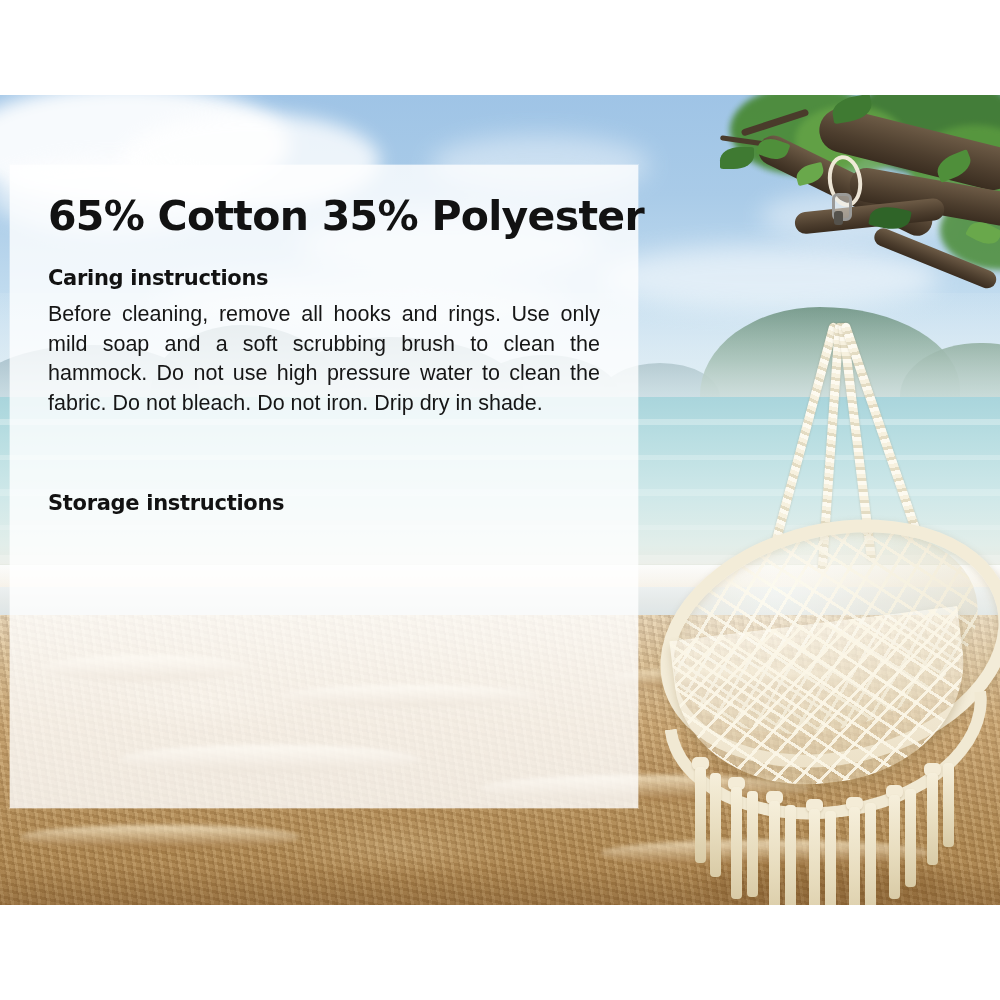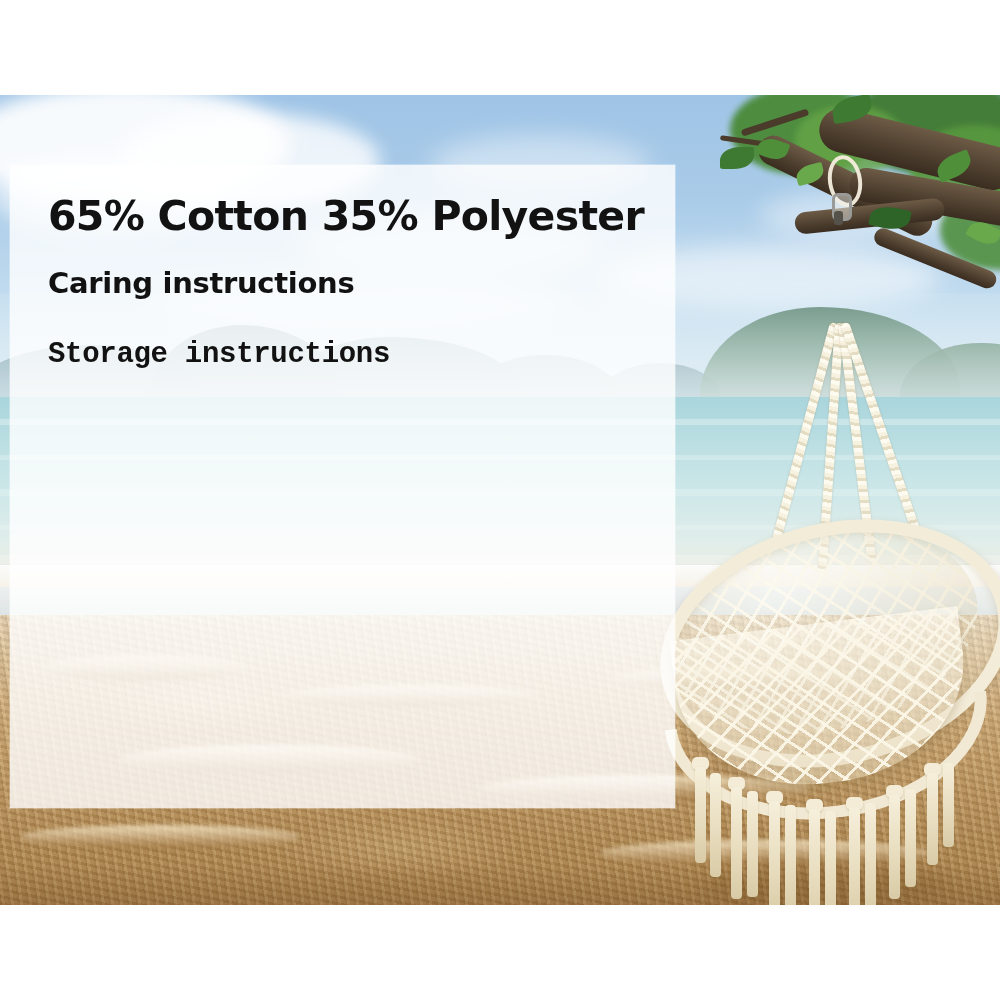--- a/index.html
+++ b/index.html
@@ -146,38 +146,37 @@
   .knot{position:absolute;width:17px;height:13px;border-radius:5px;background:#f4ecd7;
     box-shadow:0 1px 2px rgba(150,124,80,.3);}
   .chairshadow{position:absolute;left:60px;top:560px;width:250px;height:40px;border-radius:50%;
     background:rgba(110,72,30,.28);filter:blur(10px);}
 
   
   .panel{
     position:absolute;left:10px;top:165px;width:628px;height:643px;
     background:rgba(255,255,255,.80);
     box-shadow:0 0 0 1px rgba(255,255,255,.28);
-    padding-left:37px;
   }
   .panel-inner{position:absolute;left:38px;top:30px;width:552px;}
   .title{
     font-size:41px;font-weight:700;color:#121212;letter-spacing:-.7px;
     font-family:"DejaVu Sans","Liberation Sans",sans-serif;
     line-height:1.05;margin:0 0 28px 0;white-space:nowrap;
   }
   .subhead{
-    font-size:29px;font-weight:700;color:#121212;letter-spacing:-.3px;
+    font-size:21px;font-weight:700;color:#121212;letter-spacing:-.3px;
     font-family:"DejaVu Sans","Liberation Sans",sans-serif;
     margin:0 0 10px 0;
   }
   .body{
     font-size:21.5px;line-height:1.38;color:#161616;text-align:justify;
     font-family:"Liberation Sans",sans-serif;margin:0;
   }
-  .sect2{margin-top:38px;font-family:Liberation Mono, monospace;}
+  .sect2{margin-top:72px;}
 </style>
 </head>
 <body>
 
 <div id="stage">
 
   <div class="photo">
 
     <div class="sky"></div>
     <div class="cloud c1"></div>
@@ -288,18 +287,19 @@
       <div class="fringe" style="left:287px;top:468px;height:92px;"></div>
       <div class="fringe" style="left:303px;top:458px;height:84px;"></div>
     </div>
   </div>
 
   <div class="panel">
     <div class="panel-inner">
       <h1 class="title">65% Cotton 35% Polyester</h1>
 
       <h2 class="subhead">Caring instructions</h2>
+      <p class="body">Before cleaning, remove all hooks and rings. Use only mild soap and a soft scrubbing brush to clean the hammock. Do not use high pressure water to clean the fabric. Do not bleach. Do not iron. Drip dry in shade.</p>
 
       <h2 class="subhead sect2">Storage instructions</h2>
     </div>
   </div>
 
 </div>
 
 </body></html>

